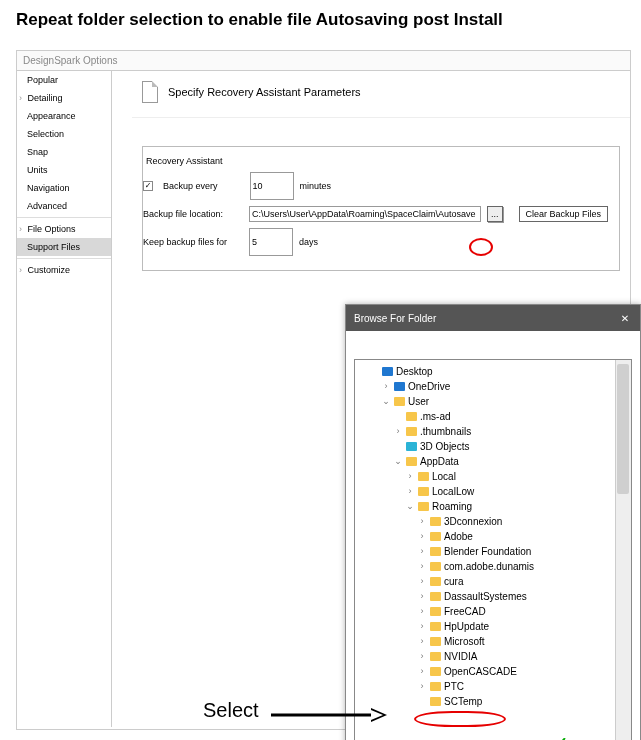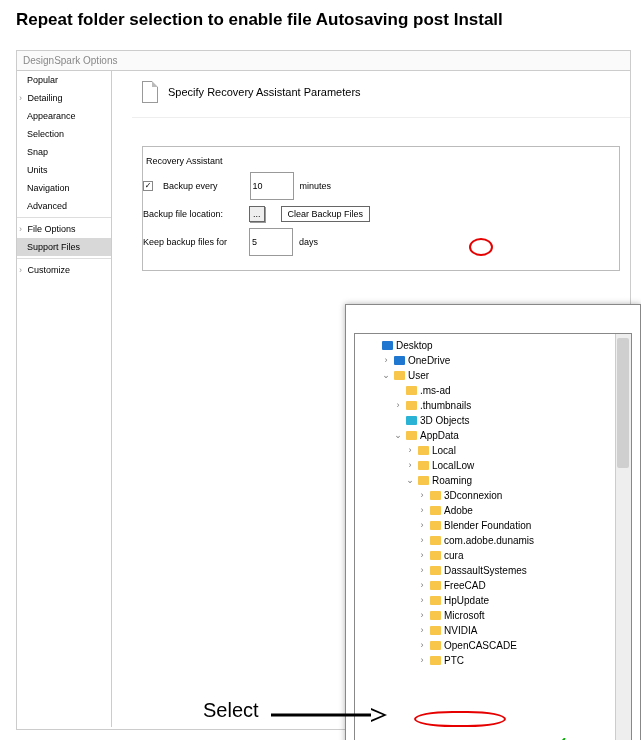--- a/index.html
+++ b/index.html
@@ -132,36 +132,41 @@
         <span class="legend">Recovery Assistant</span>
         <div class="row">
           <span class="chk">✓</span>
           <span class="label" style="width:auto;">Backup every</span>
           <span style="width:20px"></span>
           <span class="num-input">10</span>
           <span>minutes</span>
         </div>
         <div class="row">
           <span class="label">Backup file location:</span>
+          <span class="txt-input" style="width:232px;">C:\Users\User\AppData\Roaming\SpaceClaim\Autosave</span>
           <span class="btn-small">...</span>
           <span style="width:4px"></span>
           <span class="btn-inline">Clear Backup Files</span>
         </div>
         <div class="row">
           <span class="label">Keep backup files for</span>
           <span class="num-input">5</span>
           <span>days</span>
         </div>
       </div>
     </div>
   </div>
 
   <span class="circle-red" style="left:452px; top:187px; width:24px; height:18px;"></span>
 
   <div class="bff">
+    <div class="bff-title">
+      <span>Browse For Folder</span>
+      <span class="bff-close">✕</span>
+    </div>
     <div class="tree-wrap">
       <div class="tree-scroll">
         <div class="tree-thumb"></div>
       </div>
       <div class="tree" id="tree">
           <div class="node i1">
             <span class="tw"></span>
             <span class="folder blue"></span>
             <span>Desktop</span>
           </div>
@@ -263,20 +268,25 @@
           <div class="node i5">
             <span class="tw">›</span>
             <span class="folder "></span>
             <span>OpenCASCADE</span>
           </div>
           <div class="node i5">
             <span class="tw">›</span>
             <span class="folder "></span>
             <span>PTC</span>
           </div>
+          <div class="node i5">
+            <span class="tw"></span>
+            <span class="folder "></span>
+            <span>SCTemp</span>
+          </div>
         </div>
     </div>
     <div class="bff-footer">
       <span class="bff-btn">Make New Folder</span>
       <span class="spacer"></span>
       <span class="bff-btn def" style="padding:2px 22px;">OK</span>
       <span class="bff-btn" style="padding:2px 14px;">Cancel</span>
     </div>
 
     <span class="oval-red" style="left:68px; top:406px; width:92px; height:16px;"></span>

